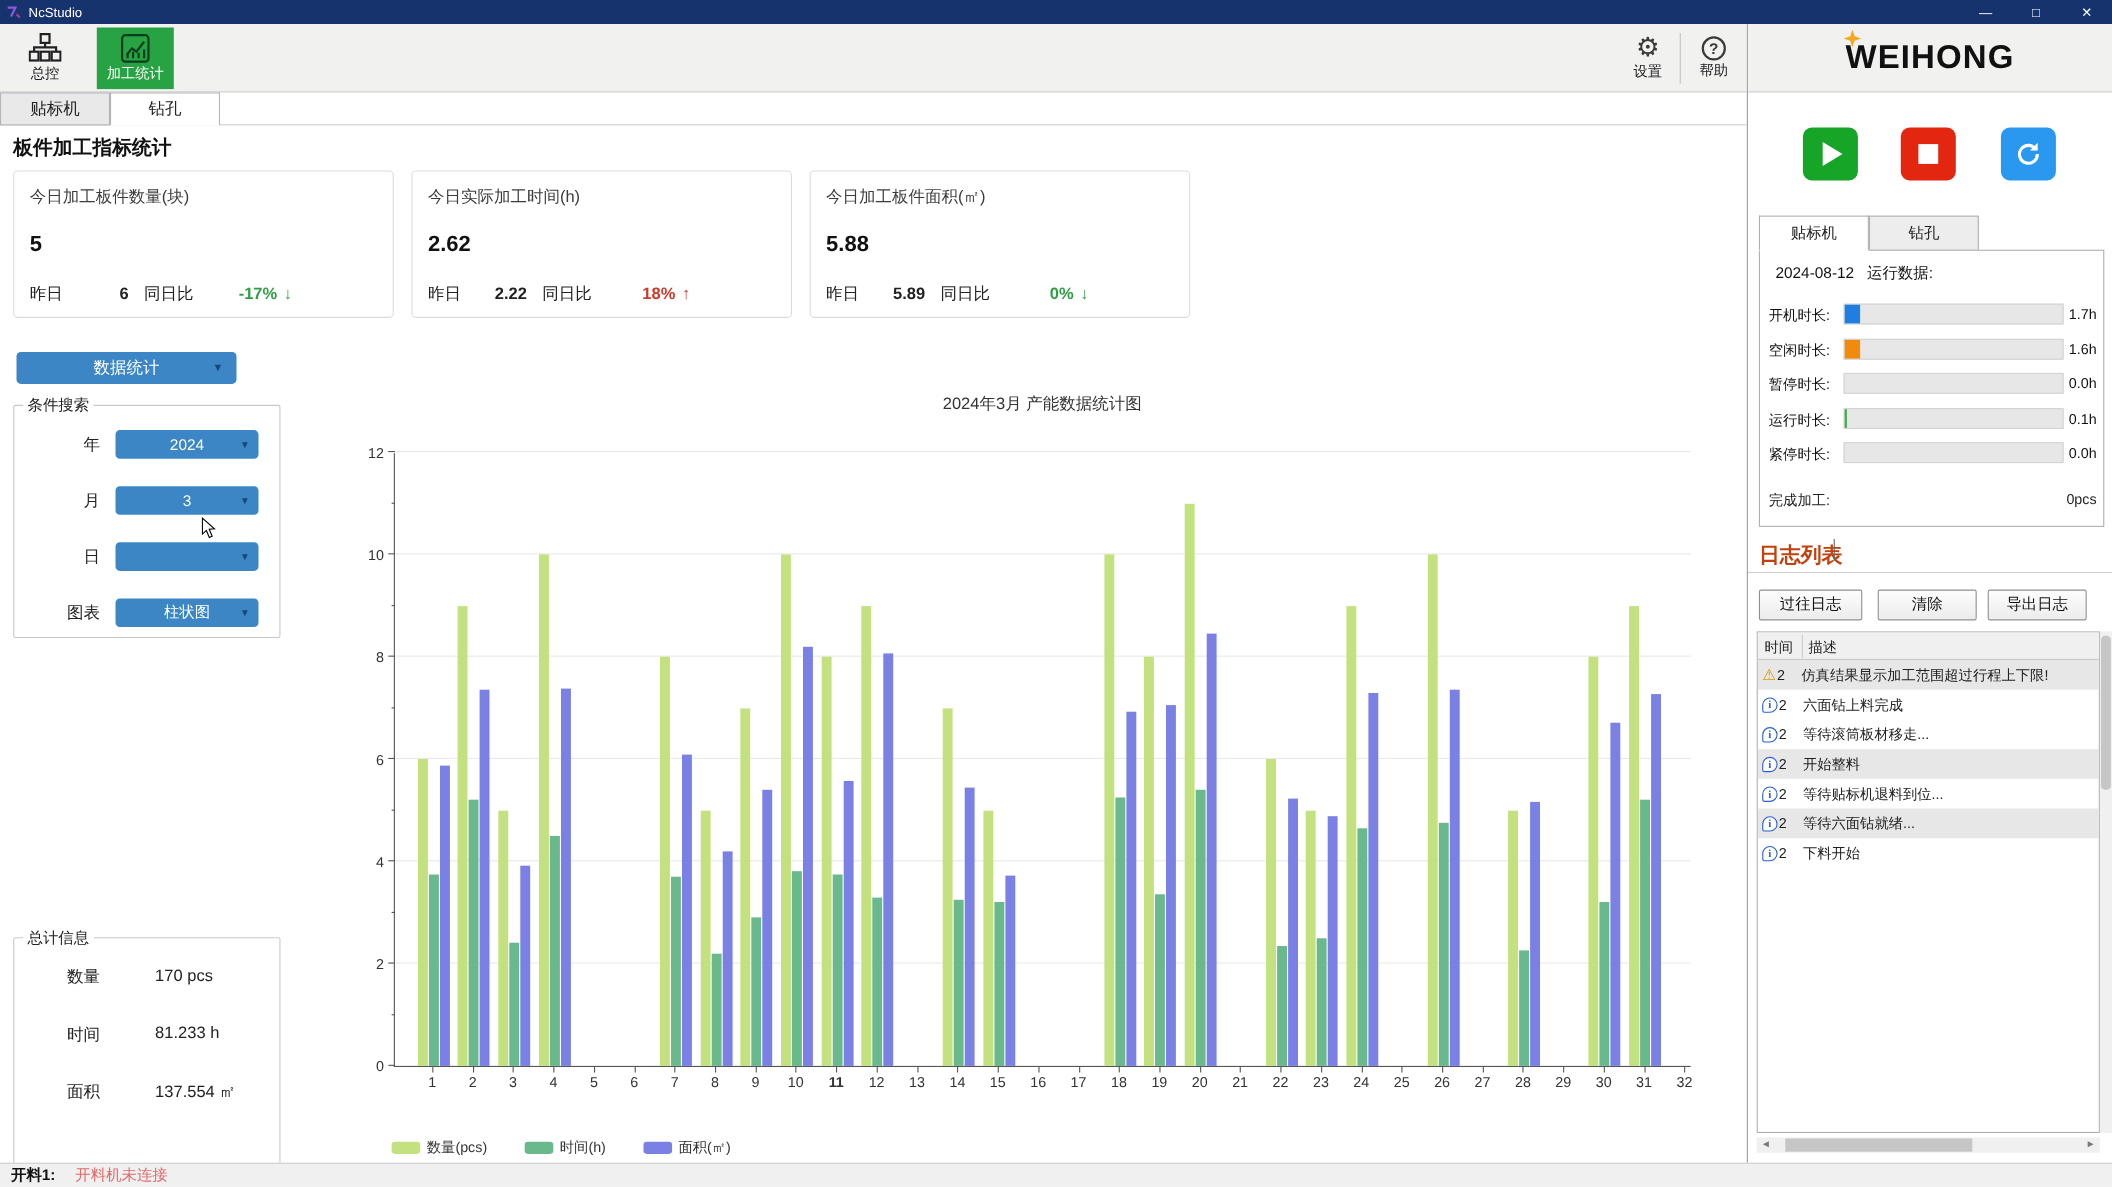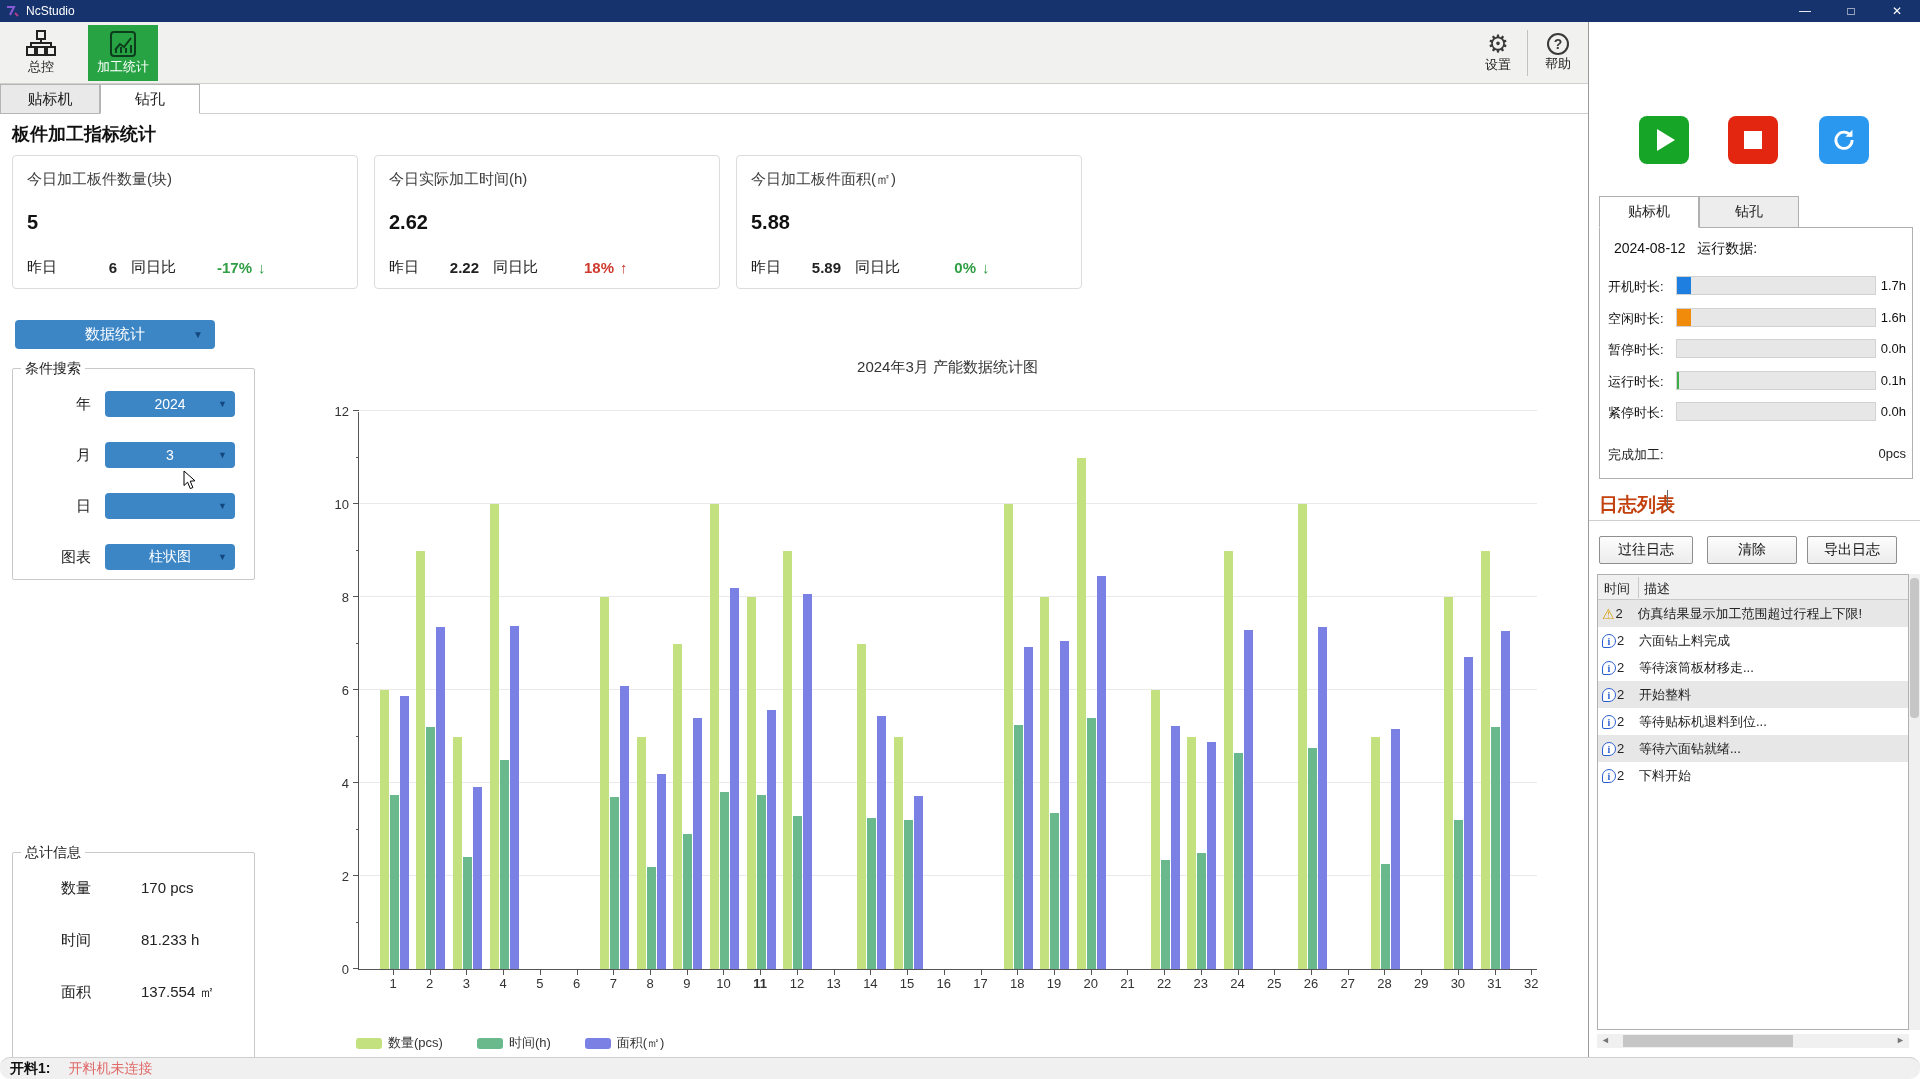--- a/index.html
+++ b/index.html
@@ -158,21 +158,21 @@
 
   #v-scroll { position:absolute; left:320px; top:552px; width:11px; height:456px; background:#f0f0f0; }
   #v-thumb { position:absolute; left:1px; top:4px; width:9px; height:140px; background:#c6c6c6; border-radius:4px; }
   #h-scroll { position:absolute; left:8px; top:1012px; width:312px; height:14px; background:#f0f0f0; }
   #h-thumb { position:absolute; left:26px; top:1px; width:170px; height:12px; background:#c6c6c6; }
   .h-arrow { position:absolute; top:1px; font-size:9px; color:#777; }
   #h-arrow-left { left:4px; } #h-arrow-right { right:4px; }
 
   
   #statusbar { position:absolute; left:0; top:1057px; width:1920px; height:22px; background:#f0f0f0;
-    border-top:1px solid #cfcfcf; display:flex; align-items:center; font-size:14px;border-radius:10px; }
+    border-top:1px solid #cfcfcf; display:flex; align-items:center; font-size:14px; }
   #status-label { font-weight:bold; margin-left:10px; color:#111; }
   #status-msg { margin-left:18px; color:#e06a6a; }
 </style>
 </head>
 <body>
 
 <div id="titlebar">
   <svg class="app-icon" viewBox="0 0 14 14">
     <path d="M1 3 h7 l-4 8" stroke="#8a5bd6" stroke-width="2" fill="none"></path>
     <path d="M9 9 l3 3" stroke="#b03a8c" stroke-width="2"></path>
@@ -485,20 +485,28 @@
       <div class="xlabel" style="left: 1225.32px;">32</div>
       <div class="xtick" style="left: 1241.32px;"></div>
     </div>
 
   <svg id="cursor" viewBox="0 0 14 20">
     <path d="M1 1 L1 15.5 L4.6 12.2 L7.3 18.6 L9.9 17.5 L7.2 11.2 L12 10.8 Z" fill="#fff" stroke="#000" stroke-width="1"></path>
   </svg>
 </div>
 
 <div id="right-panel">
+  <div id="logo-band">
+    <div id="brand">
+      <svg id="brand-star" width="16" height="16" viewBox="0 0 16 16">
+        <path d="M8 0 L10 6 L16 8 L10 10 L8 16 L6 10 L0 8 L6 6 Z" fill="#f5a81c"></path>
+      </svg>
+      <span>WEIHONG</span>
+    </div>
+  </div>
 
   <div class="ctrl-btn" id="btn-start">
     <span class="play-tri"></span>
   </div>
   <div class="ctrl-btn" id="btn-stop">
     <span class="stop-sq"></span>
   </div>
   <div class="ctrl-btn" id="btn-reset">
     <svg width="26" height="26" viewBox="0 0 24 24">
       <path d="M18.5 8.5 A7.5 7.5 0 1 0 19.5 12" stroke="#fff" stroke-width="2.6" fill="none"></path>

